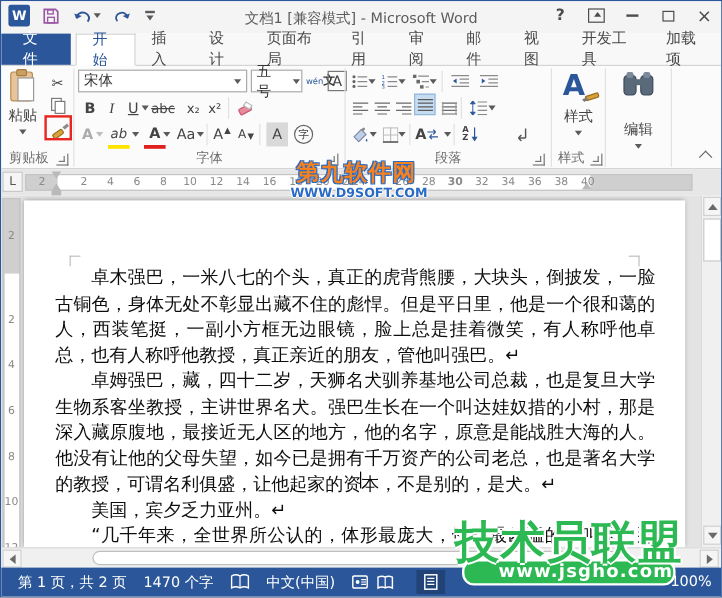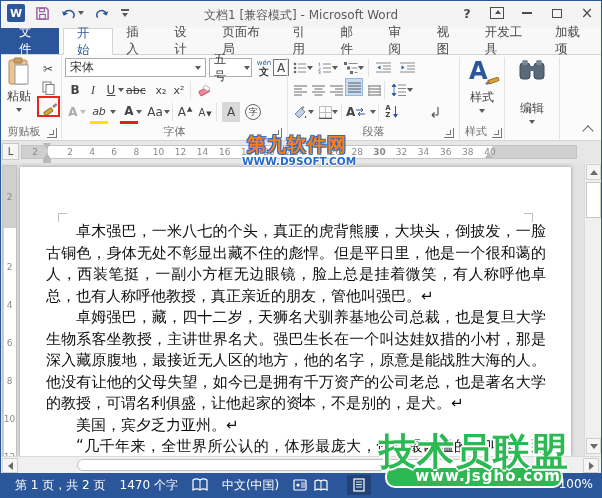--- a/index.html
+++ b/index.html
@@ -39,21 +39,21 @@
   .combo { position:absolute; height:19px; background:#fff; border:1px solid #ABABAB; font-size:12px; color:#333; display:flex; align-items:center; padding:0 4px;gap:18px; }
   .combo .dd { margin-left:auto; }
   .vdiv { position:absolute; width:1px; height:18px; background:#E2E2E2; }
   svg.ic { display:block; }
   .ubar { text-decoration:underline; }
   .ylw { box-shadow:0 3px 0 #FFE400; }
   .redbar { box-shadow:0 3px 0 #E0201E; }
   .grayA { color:#ABABAB; }
   .shadeA { background:#D9D9D9; padding:0 3px; }
   .circleZ { width:16px; height:16px; border:1px solid #666; border-radius:50%; font-size:9px; display:flex; align-items:center; justify-content:center; }
-  .phonetic { display:flex; flex-direction:column; align-items:center; line-height:1; font-size:7px; color:#2B579A; }
+  .phonetic { display:flex; flex-direction:row; align-items:center; line-height:1; font-size:7px; color:#2B579A; }
   .phonetic b { font-size:10px; color:#333; }
   .redbox { position:absolute; border:2px solid #E8251F; }
   .bigbtn { position:absolute; display:flex; flex-direction:column; align-items:center; color:#444; font-size:12px; }
   .chevup { width:8px; height:8px; border-left:1.6px solid #666; border-top:1.6px solid #666; transform:rotate(45deg); }
 
   
   .rulerrow { position:absolute; left:0; top:140px; width:600px; height:22px; background:#E7E7E7; }
   .tabsel { position:absolute; left:1px; top:2px; width:17px; height:17px; background:#F5F5F5; border:1px solid #C8C8C8; color:#555; font-size:10px; display:flex; align-items:center; justify-content:center; }
   .hruler { position:absolute; left:20px; top:4px; width:556px; height:14px; background:#CFCFCF; border:1px solid #C4C4C4; }
   .hr-active { position:absolute; left:26px; top:0; width:444px; height:12px; background:#fff; }
@@ -158,22 +158,22 @@
     </div>
   </div>
 
   <div class="tabs">
     <div class="tab-file">文件</div>
   <div class="tab active">开始</div>
       <div class="tab">插入</div>
       <div class="tab">设计</div>
       <div class="tab">页面布局</div>
       <div class="tab">引用</div>
+      <div class="tab">审阅</div>
       <div class="tab">邮件</div>
-      <div class="tab">审阅</div>
       <div class="tab">视图</div>
       <div class="tab">开发工具</div>
       <div class="tab">加载项</div>
     </div>
 
   <div class="ribbon">
 
     <div class="rgroup" style="left:0;width:60px">
       <div class="bigbtn" style="left:6px;top:2px">
         <svg class="ic" width="24" height="30" viewBox="0 0 24 30">

